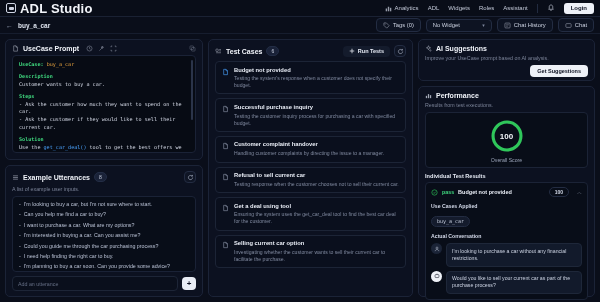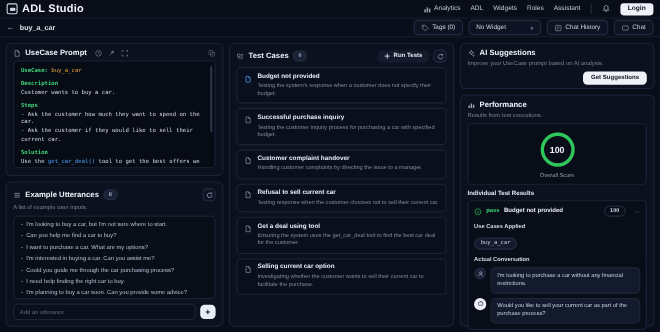--- a/index.html
+++ b/index.html
@@ -23,21 +23,21 @@
   .brand { display: flex; align-items: center; gap: 4px; }
   .brand-logo {
     width: 10px; height: 10px; border-radius: 2px;
     border: 1px solid #cfd5e4;
     position: relative;
   }
   .brand-logo:before {
     content: ""; position: absolute; left: 1.5px; top: 2.5px;
     width: 5px; height: 3px; border-radius: 1px; background: #cfd5e4;
   }
-  .brand-name { font-size: 10px; font-weight: bold; letter-spacing: .2px; color: #f2f4f9; }
+  .brand-name { font-size: 13px; font-weight: bold; letter-spacing: .2px; color: #f2f4f9; }
   .topnav { margin-left: auto; display: flex; align-items: center; gap: 9px; }
   .topnav-item {
     font-size: 6px; color: #c3c9d8; display: flex; align-items: center; gap: 3px;
     white-space: nowrap;
   }
   .nav-sep { width: 1px; height: 9px; background: #222b40; }
   .login-btn {
     font-size: 6px; color: #0c1020; background: #eef1f7;
     border-radius: 3px; padding: 2.5px 7px; font-weight: bold;
   }

